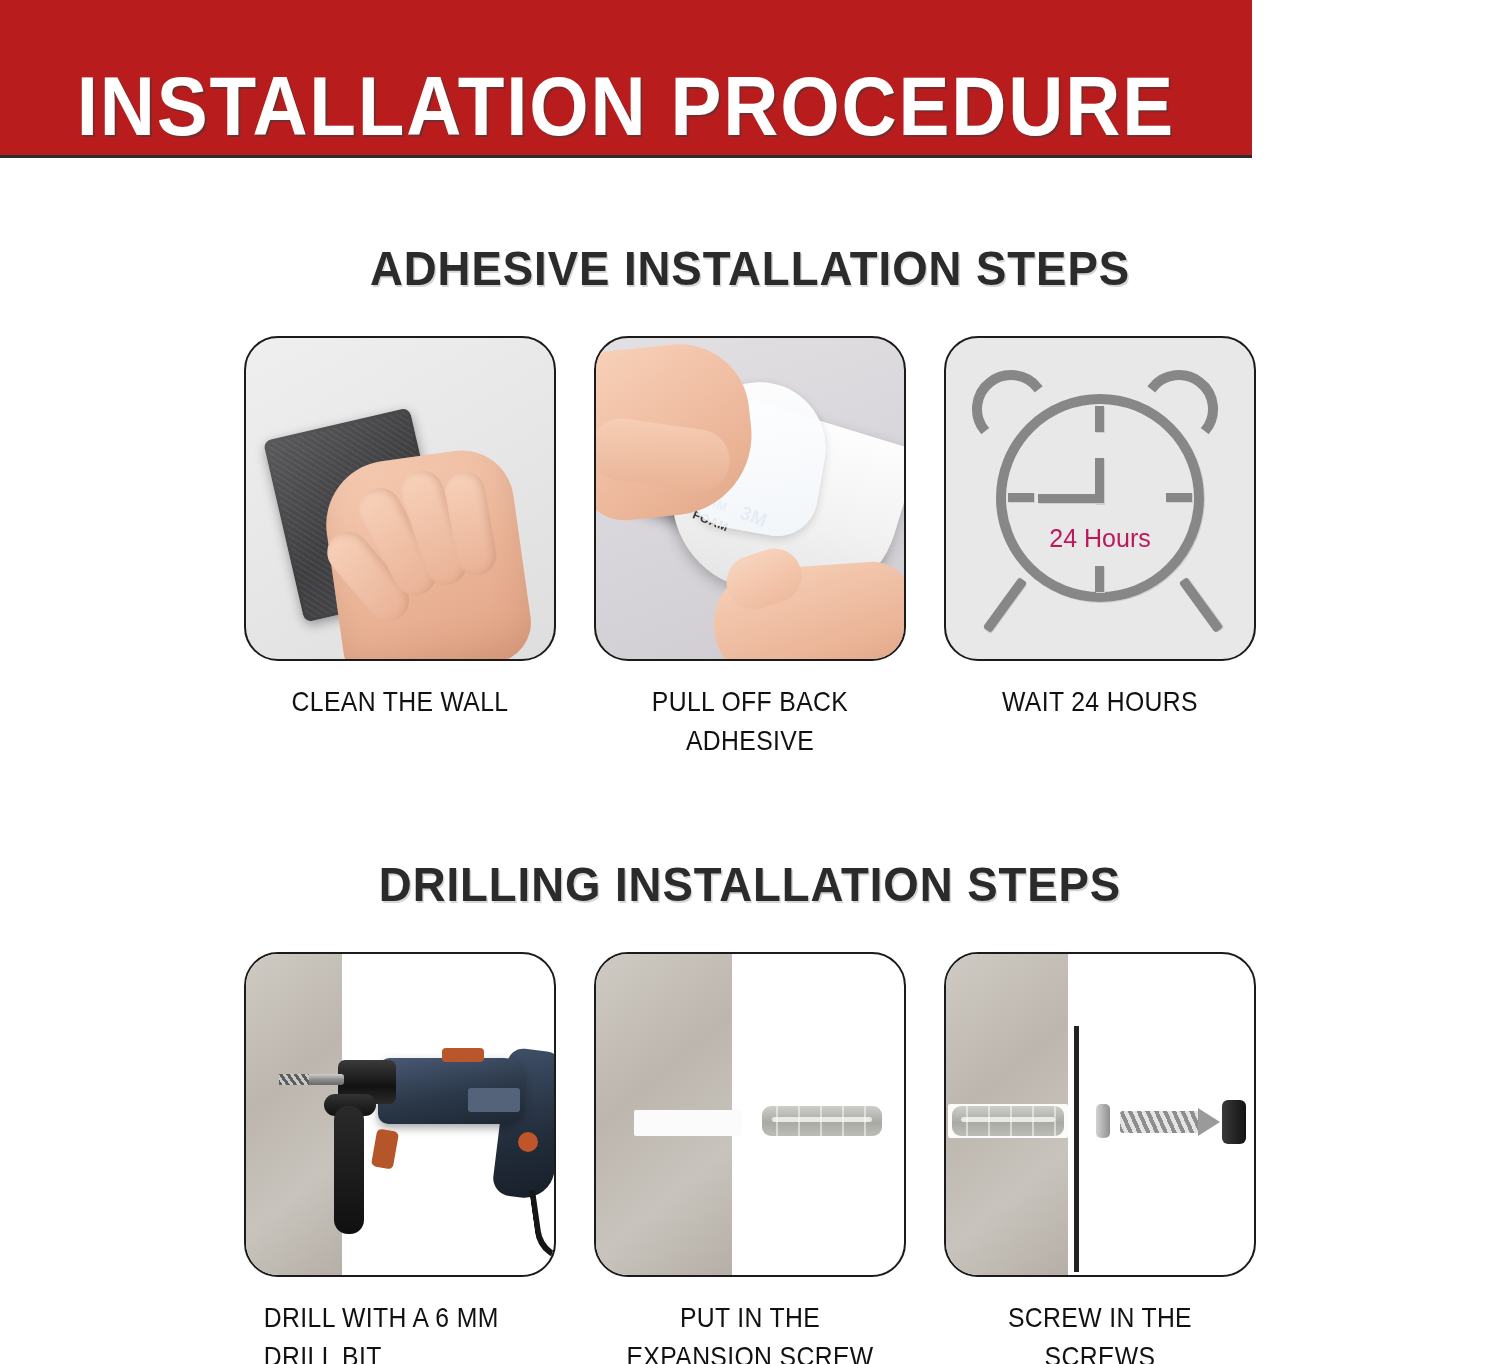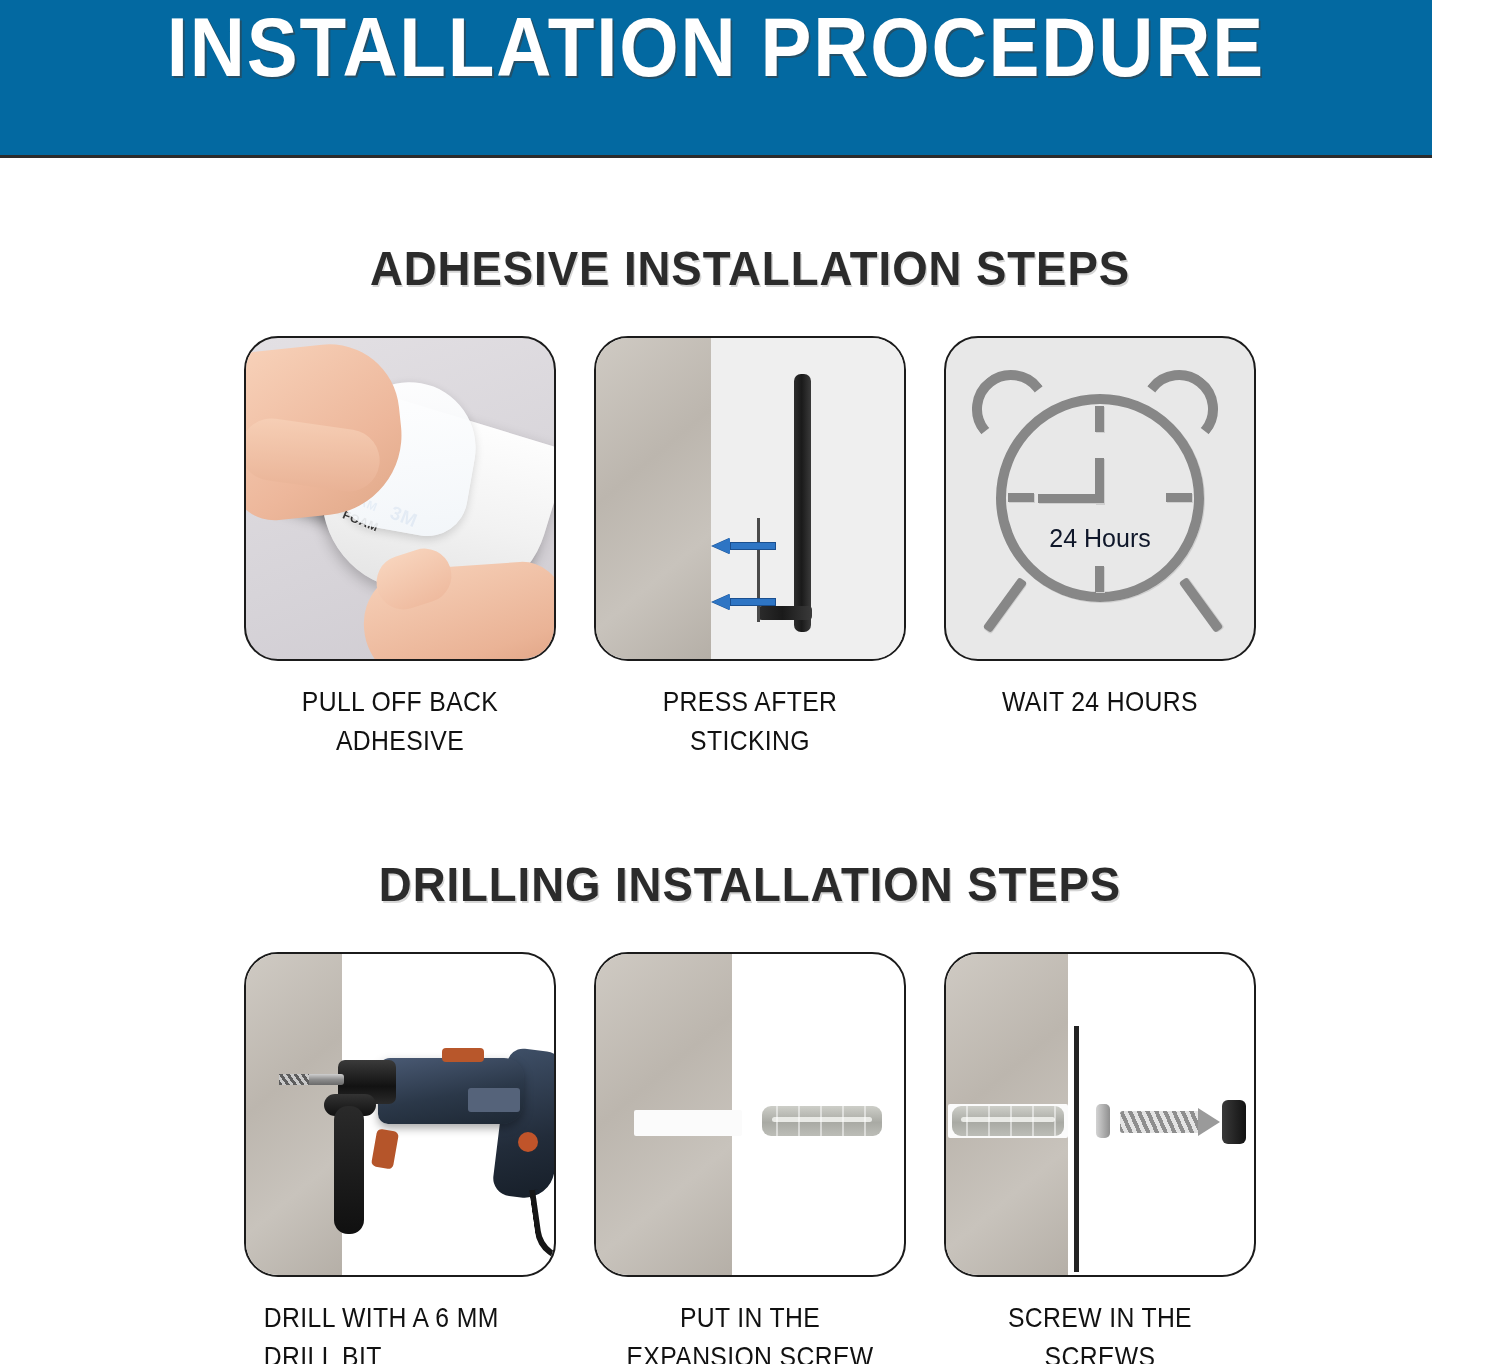--- a/index.html
+++ b/index.html
@@ -1,22 +1,22 @@
 <!DOCTYPE html>
 <html><head>
 <meta charset="utf-8">
 <style>
   html,body{margin:0;padding:0;background:#fff;}
   body{width:1500px;height:1364px;font-family:"Liberation Sans",sans-serif;overflow:hidden;position:relative;}
 
   
   .banner{
-    width:1432px;height:158px;background:#0369a1;
+    width:1252px;height:158px;background:#b91c1c;
     border-bottom:3px solid #2c2c2c;
-    display:flex;align-items:flex-start;justify-content:center;box-sizing:border-box;
+    display:flex;align-items:flex-end;justify-content:center;box-sizing:border-box;
   }
   .banner-title{
     color:#ffffff;font-family:"Liberation Sans",sans-serif;
     font-size:83px;font-weight:700;letter-spacing:2px;
     transform:scaleX(.92);transform-origin:center;
     text-shadow:2px 2px 0 rgba(60,60,60,.55);
     white-space:nowrap;
   }
 
   
@@ -148,21 +148,21 @@
   .clock-face{
     position:absolute;left:50px;top:56px;width:208px;height:208px;
     border:10px solid #878787;border-radius:50%;box-sizing:border-box;
     box-shadow:1px 1px 0 #cfcfcf;
   }
   .tick{position:absolute;background:#878787;box-shadow:1px 1px 0 #cfcfcf;}
   .bell{position:absolute;width:78px;height:78px;border:10px solid #878787;border-radius:50%;box-sizing:border-box;}
   .leg{position:absolute;width:10px;height:62px;background:#878787;border-radius:3px;box-shadow:1px 1px 0 #cfcfcf;}
   .clock-text{
     position:absolute;left:0;right:0;top:186px;text-align:center;
-    font-size:25px;color:#0f172a;font-weight:400;
+    font-size:25px;color:#be185d;font-weight:400;
   }
 
   
   .drill-body{
     position:absolute;left:132px;top:104px;width:146px;height:66px;
     background:linear-gradient(170deg,#4a5a74,#2b3849 55%,#1d2733);
     border-radius:12px 20px 22px 10px;box-shadow:0 4px 10px rgba(0,0,0,.35);
   }
   .drill-rear{
     position:absolute;left:254px;top:96px;width:60px;height:148px;
@@ -220,55 +220,49 @@
 <body>
 
 <div class="banner">
   <div class="banner-title">INSTALLATION PROCEDURE</div>
 </div>
 
 <div class="section-heading" id="heading-adhesive">ADHESIVE INSTALLATION STEPS</div>
 
 <div class="steps-row">
 
+  <div class="step">
+    <div class="panel p1">
+      <div class="cloth"></div>
+      <div class="hand1">
+        <div class="finger f1"></div>
+        <div class="finger f2"></div>
+        <div class="finger f3"></div>
+        <div class="finger f4"></div>
+      </div>
+    </div>
+    <div class="caption cap-center">CLEAN THE WALL</div>
+  </div>
 
   <div class="step">
     <div class="panel p2">
       <div class="bracket"></div>
       <div class="plate"></div>
       <div class="tape-label tl1">PE FOAM</div>
       <div class="tape-label tl2">FOAM</div>
       <div class="tape-label tl3">3M</div>
       <div class="film"></div>
       <div class="hand2a"></div>
       <div class="thumb2"></div>
       <div class="hand2b"></div>
       <div class="thumb2b"></div>
     </div>
     <div class="caption cap-center">PULL OFF BACK ADHESIVE</div>
   </div>
 
-  <div class="step">
-    <div class="panel">
-      <div class="marble" style="width:115px"></div>
-      <div class="whiteside" style="left:115px;right:0;width:195px;background:#efefef"></div>
-      <div class="blackbar holder-post" style="left:198px;top:36px;width:17px;height:258px;"></div>
-      <div class="blackbar holder-arm" style="left:162px;top:268px;width:54px;height:14px;"></div>
-      <div class="thin-line" style="left:161px;top:180px;width:3px;height:104px;"></div>
-      <div class="arrow" style="left:116px;top:200px;width:64px;">
-        <div class="head"></div>
-          <div class="shaft"></div>
-      </div>
-      <div class="arrow" style="left:116px;top:256px;width:64px;">
-        <div class="head"></div>
-          <div class="shaft"></div>
-      </div>
-    </div>
-    <div class="caption cap-center">PRESS AFTER STICKING</div>
-  </div>
 
   <div class="step">
     <div class="panel p4">
       <div class="bell" style="left:26px;top:32px;transform:rotate(-38deg);clip-path:polygon(0 0,100% 0,100% 52%,0 52%);"></div>
       <div class="bell" style="left:194px;top:32px;transform:rotate(38deg);clip-path:polygon(0 0,100% 0,100% 52%,0 52%);"></div>
       <div class="clock-face"></div>
       <div class="tick" style="left:149px;top:68px;width:9px;height:26px;"></div>
       <div class="tick" style="left:149px;top:228px;width:9px;height:26px;"></div>
       <div class="tick" style="left:62px;top:155px;width:26px;height:9px;"></div>
       <div class="tick" style="left:220px;top:155px;width:26px;height:9px;"></div>

